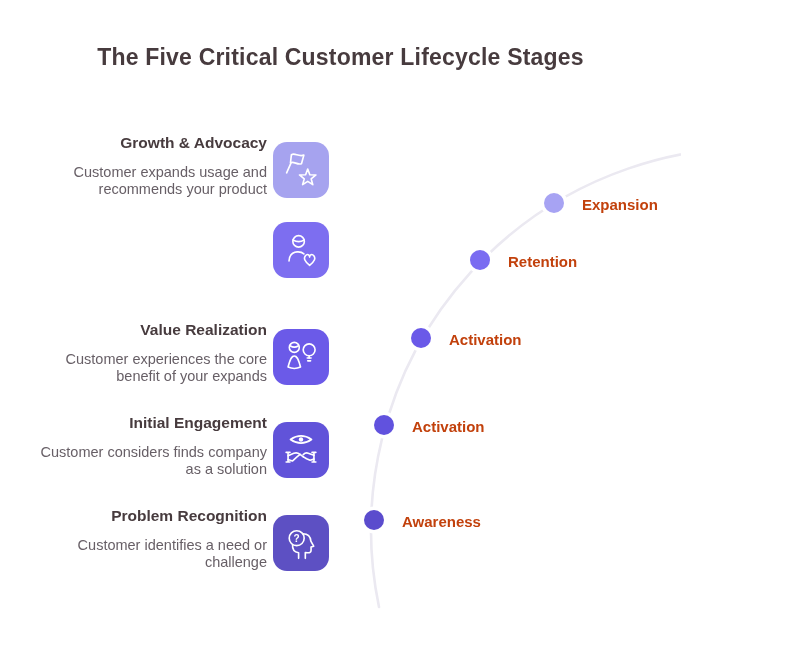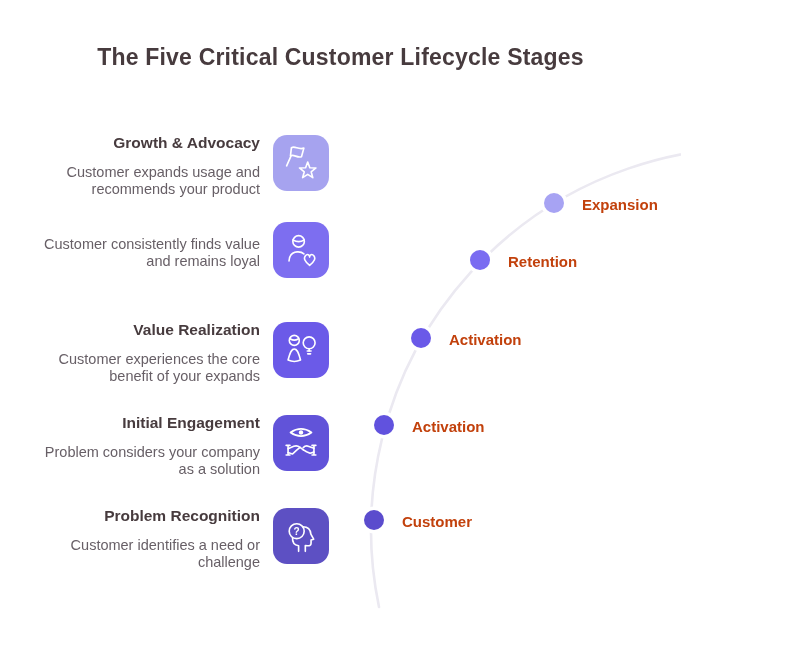--- a/index.html
+++ b/index.html
@@ -28,22 +28,22 @@
     top: 0;
     left: 0;
     width: 800px;
     height: 648px;
   }
   .stage {
     position: absolute;
     left: 33px;
     width: 296px;
     display: flex;
-    align-items: center;
-    gap: 13px;
+    align-items: flex-end;
+    gap: 6px;
   }
   .stage-text {
     flex: 1;
     text-align: right;
     padding-top: 6px;
   }
   .stage-heading {
     font-size: 15.5px;
     font-weight: bold;
     color: #473b3e;
@@ -101,21 +101,20 @@
       <svg viewBox="0 0 48 48" fill="none" stroke="#ffffff" stroke-width="1.7" stroke-linecap="round" stroke-linejoin="round">
         <path d="M14 8 C18 5.8 21 10.5 27 8.5 L24.5 17.5 C19.5 19 17 14.5 13 16.5 Z"></path>
         <path d="M13.5 16.8 L9 27"></path>
         <path d="M31 23 L33.2 28.9 L39.6 29.2 L34.6 33.2 L36.3 39.3 L31 35.8 L25.7 39.3 L27.4 33.2 L22.4 29.2 L28.8 28.9 Z"></path>
       </svg>
     </div>
   </div>
 
   <div class="stage" style="top:222px">
     <div class="stage-text">
-      <div class="stage-desc">Customer consistently finds value and remains loyal</div>
     </div>
     <div class="tile" style="background-color: rgb(125, 110, 240);">
       <svg viewBox="0 0 48 48" fill="none" stroke="#ffffff" stroke-width="1.7" stroke-linecap="round" stroke-linejoin="round">
         <circle cx="21.5" cy="15" r="6"></circle>
         <path d="M15.7 13.5 Q21.5 17 27.3 13.5"></path>
         <path d="M11.5 35.5 Q12 26.5 20 26 Q24.5 25.7 27 28"></path>
         <path d="M33 40 C27.8 36 26.5 32.5 28.6 30 C30.6 27.6 33 29 33 31.4 C33 29 35.4 27.6 37.4 30 C39.5 32.5 38.2 36 33 40 Z"></path>
       </svg>
     </div>
   </div>
@@ -134,21 +133,21 @@
         <path d="M32.5 22.7 V25"></path>
         <path d="M30.5 25 H34.5"></path>
         <path d="M31 28 H34"></path>
       </svg>
     </div>
   </div>
 
   <div class="stage" style="top:408px">
     <div class="stage-text">
       <div class="stage-heading">Initial Engagement</div>
-      <div class="stage-desc">Problem considers your company as a solution</div>
+      <div class="stage-desc">Customer considers finds company as a solution</div>
     </div>
     <div class="tile" style="background-color: rgb(97, 83, 217);">
       <svg viewBox="0 0 48 48" fill="none" stroke="#ffffff" stroke-width="1.7" stroke-linecap="round" stroke-linejoin="round">
         <path d="M13 13 Q24 5.5 35 13 Q24 20.5 13 13 Z"></path>
         <circle cx="24" cy="13" r="2.3" fill="#ffffff" stroke="none"></circle>
         <path d="M10.5 26.5 V36.5 M8.5 26.5 H12.5 M8.5 36.5 H12.5"></path>
         <path d="M37.5 26.5 V36.5 M35.5 26.5 H39.5 M35.5 36.5 H39.5"></path>
         <path d="M10.5 30 L16.5 27.5 C19.5 26.3 21 27 23 28.5 L26.5 31.2"></path>
         <path d="M37.5 29.5 L31.5 27.3 C29.5 26.6 27.8 27.3 26.3 28.8"></path>
         <path d="M26.5 31.2 L29.8 33.2 L33.5 34.8 L37.5 33.5"></path>
@@ -177,15 +176,15 @@
   <div class="dot" style="left: 480px; top: 260px; background-color: rgb(122, 108, 241);"></div>
   <div class="dot-label" style="left:508px; top:261px">Retention</div>
 
   <div class="dot" style="left: 421px; top: 338px; background-color: rgb(106, 89, 232);"></div>
   <div class="dot-label" style="left:449px; top:339px">Activation</div>
 
   <div class="dot" style="left: 384px; top: 425px; background-color: rgb(97, 82, 222);"></div>
   <div class="dot-label" style="left:412px; top:426px">Activation</div>
 
   <div class="dot" style="left: 374px; top: 520px; background-color: rgb(91, 76, 205);"></div>
-  <div class="dot-label" style="left:402px; top:521px">Customer</div>
+  <div class="dot-label" style="left:402px; top:521px">Awareness</div>
 
 </div>
 
 </body></html>

